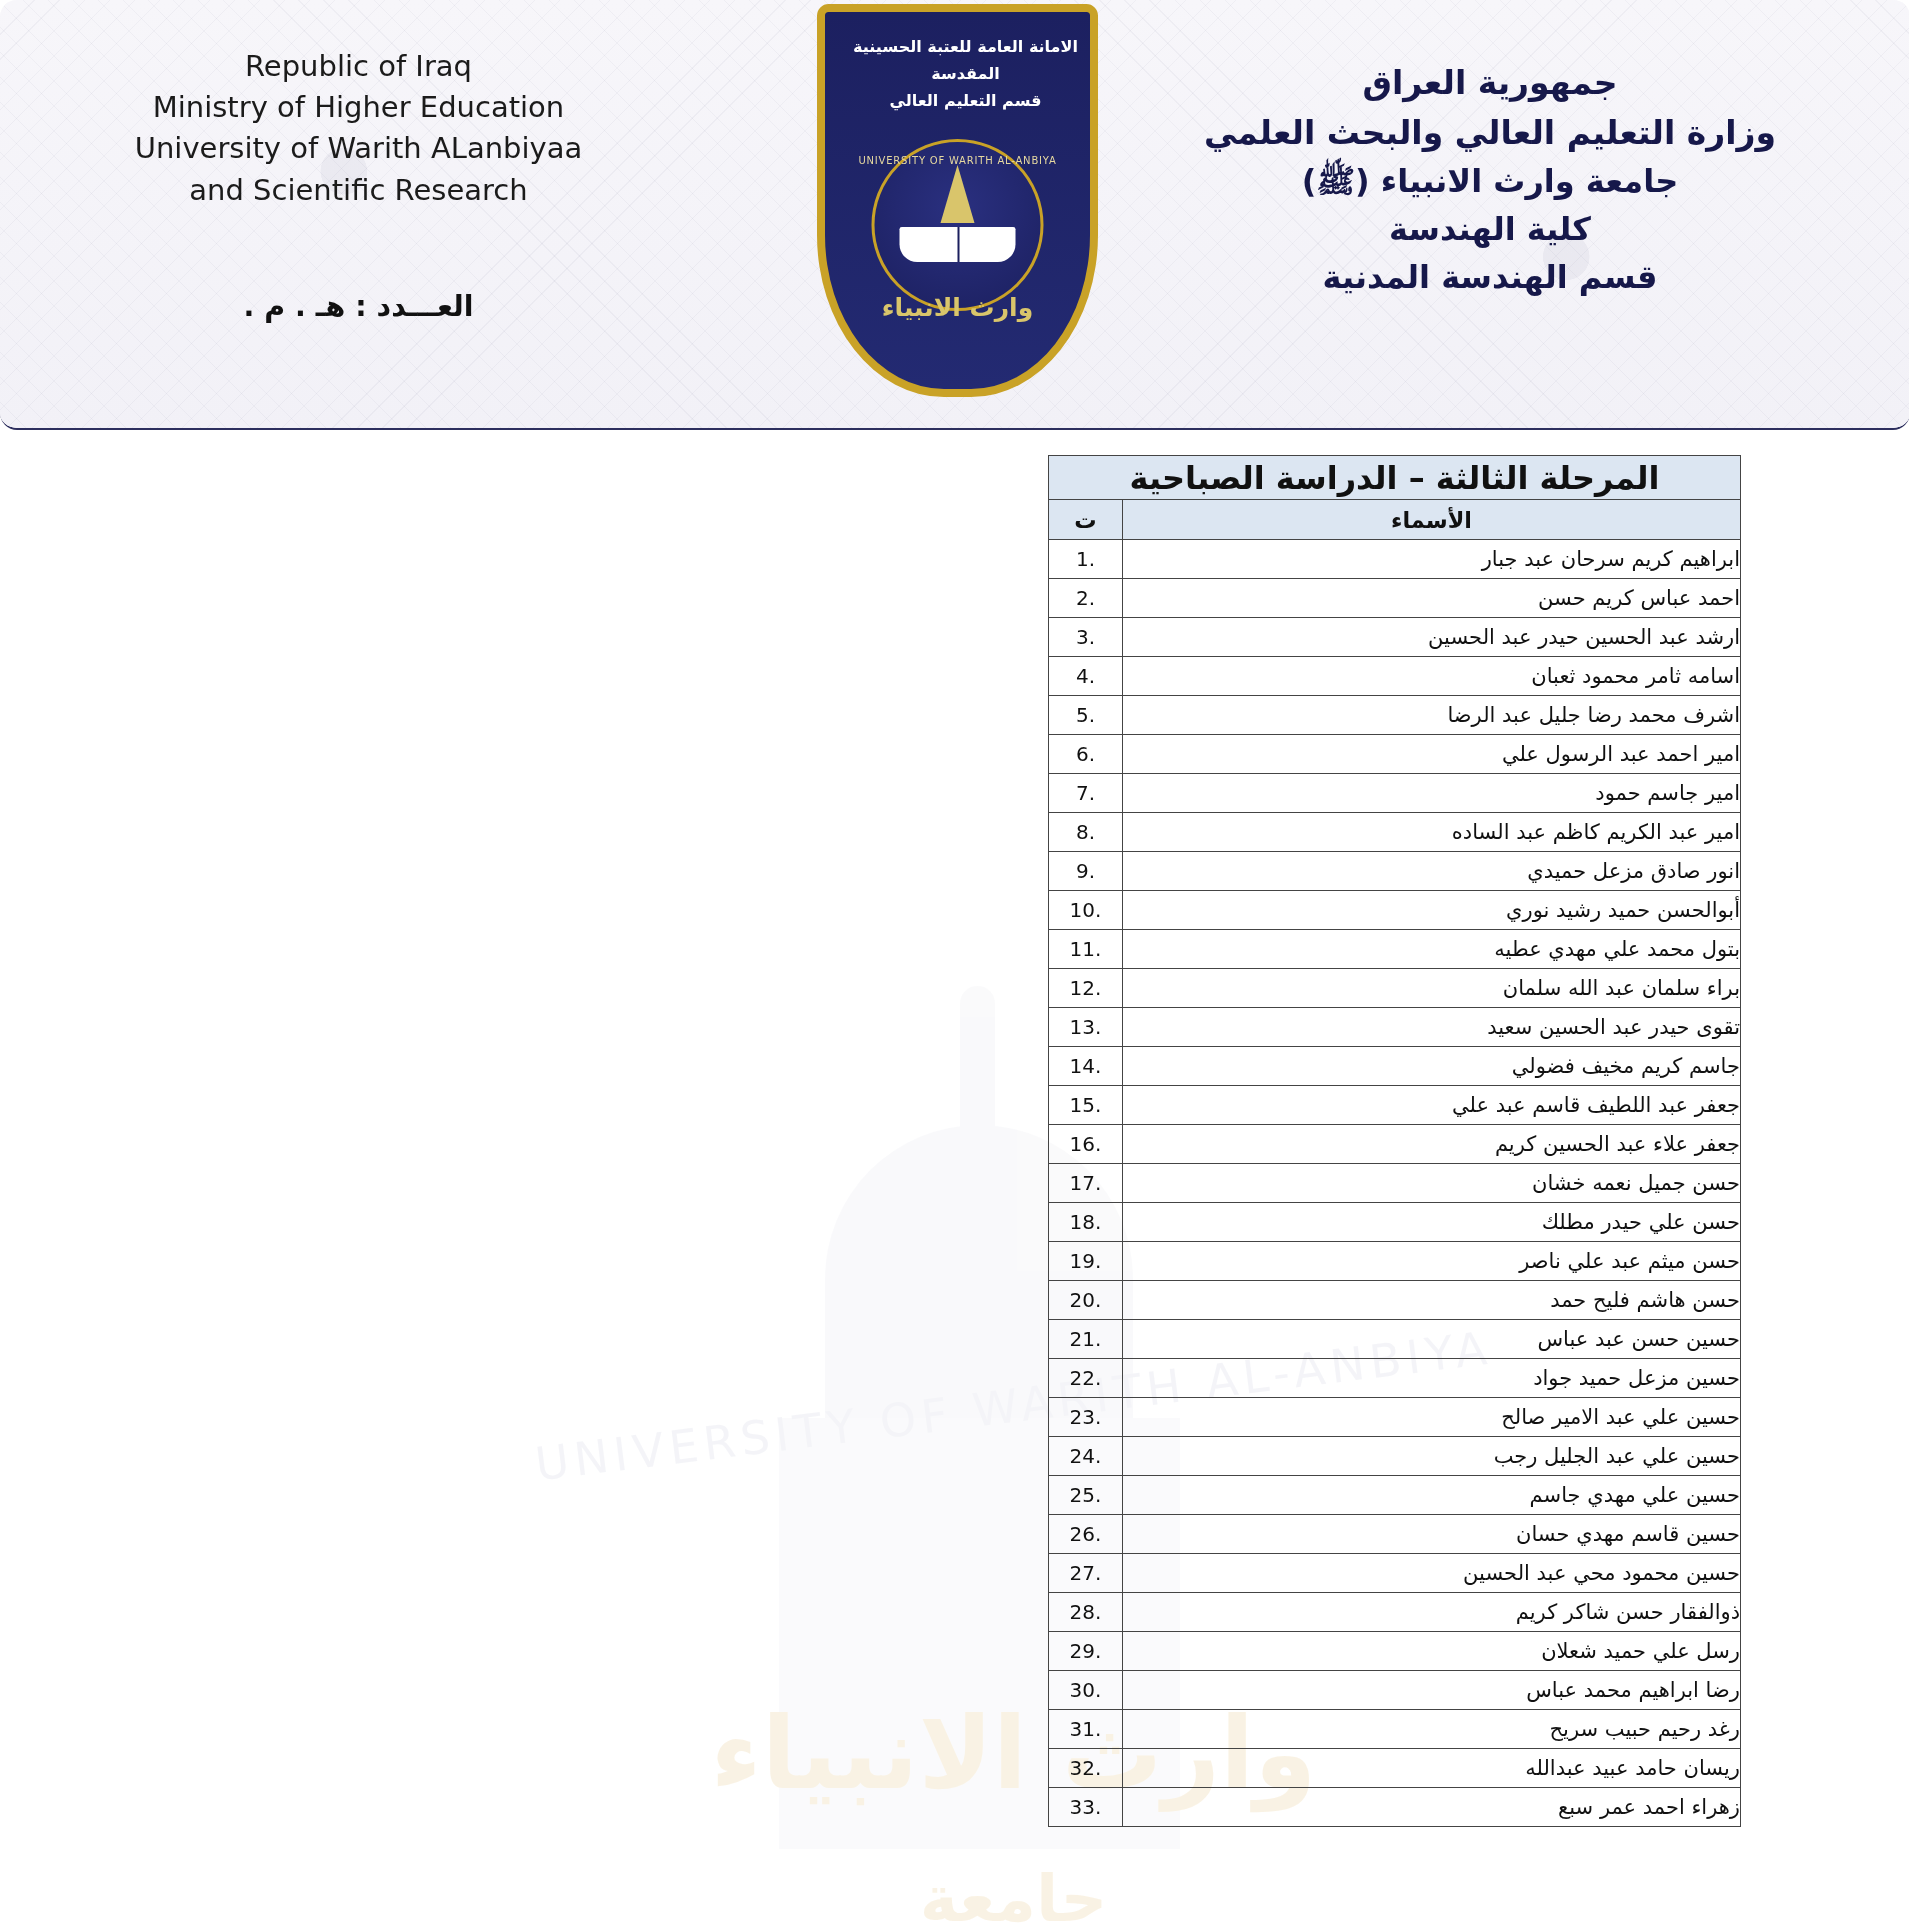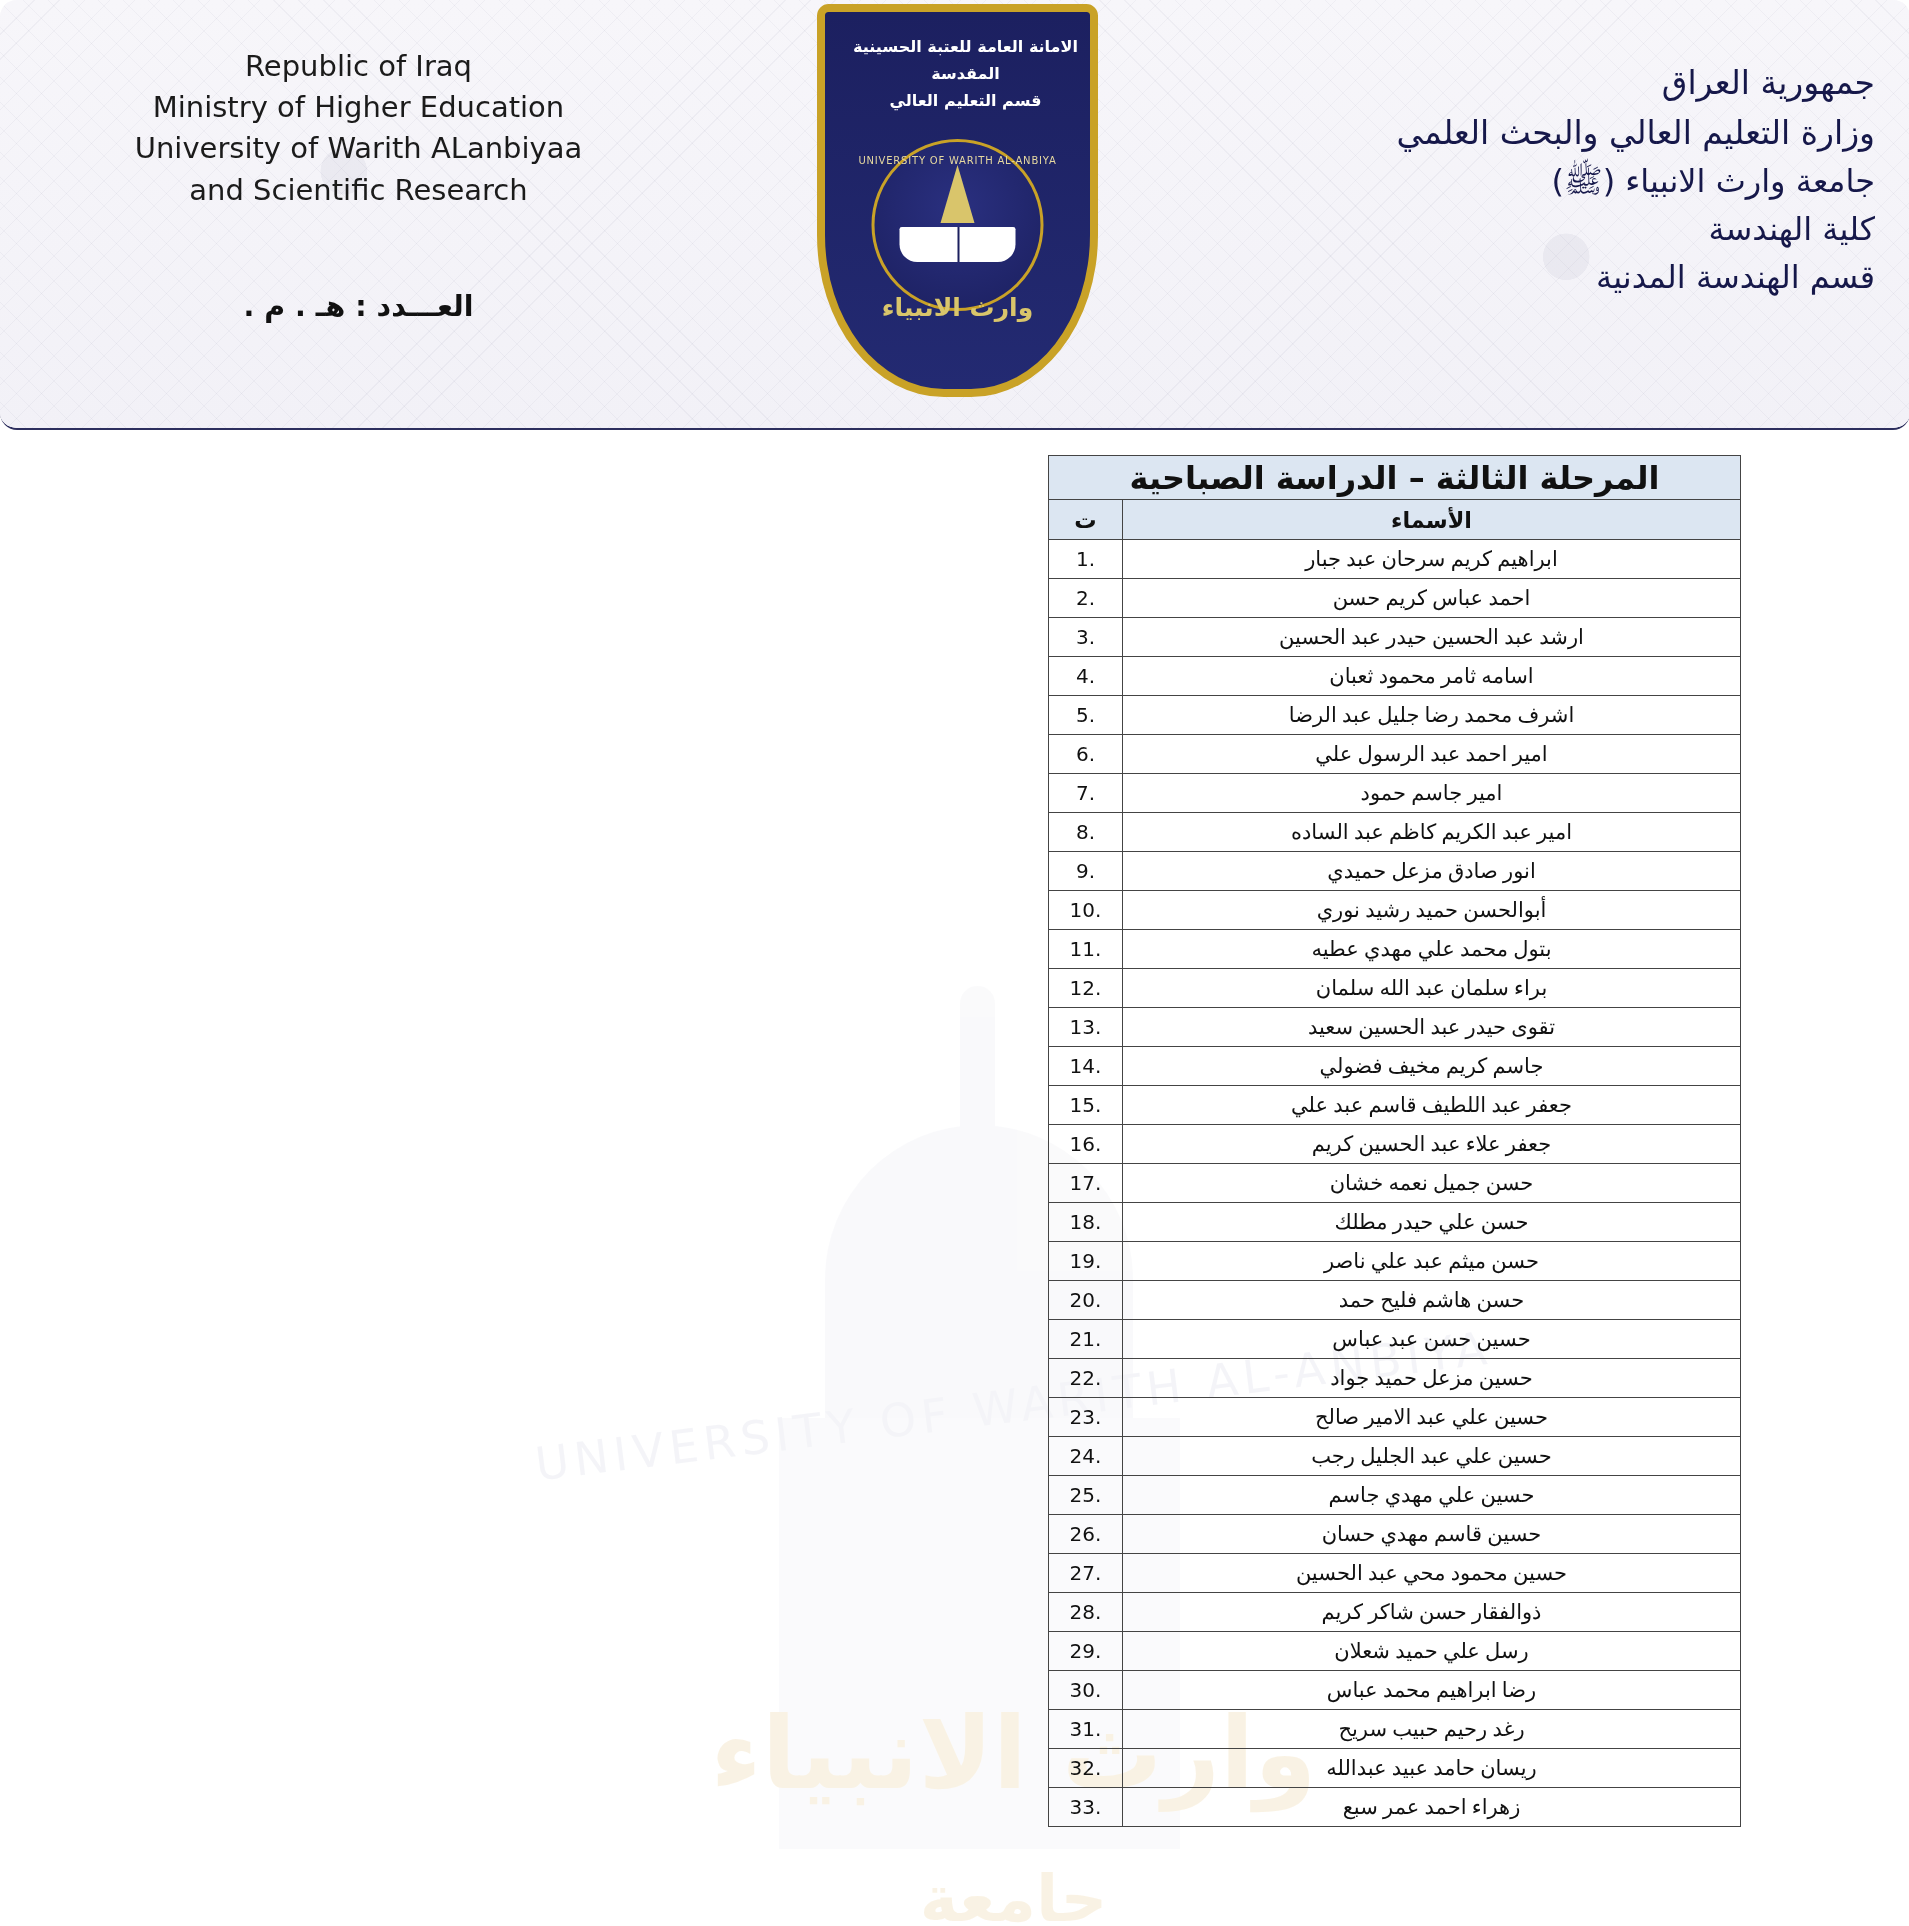--- a/index.html
+++ b/index.html
@@ -67,22 +67,23 @@
     text-align: center;
     white-space: nowrap;
   }
 
   .header-right {
     position: absolute;
     right: 35px;
     top: 58px;
     width: 770px;
     direction: rtl;
+    text-align: center;
     color: #16184a;
-    font-weight: normal;
+    font-weight: bold;
     line-height: 1.5;
   }
   .header-right .hr1 { font-size: 33px; display: block; white-space: nowrap; }
   .header-right .hr2 { font-size: 33px; display: block; white-space: nowrap; }
   .header-right .hr3 { font-size: 32px; display: block; white-space: nowrap; }
   .header-right .hr4 { font-size: 32px; display: block; white-space: nowrap; }
   .header-right .hr5 { font-size: 32px; display: block; white-space: nowrap; }
 
   
   .crest {
@@ -291,26 +292,24 @@
   .hdr-cell {
     background: #dce6f2;
     text-align: center;
     font-size: 22.3px;
     font-weight: bold;
     color: #111;
     height: 39px;
   }
   .hdr-num { width: 73px; }
   .row-name {
-    text-align: center;
     font-size: 21px;
     color: #111;
     height: 38px;
     background: transparent;
-    font-family: Liberation Serif, serif;
   }
   .row-num {
     text-align: center;
     font-size: 20px;
     color: #111;
     height: 38px;
     background: transparent;
     direction: ltr;
   }
 </style>

